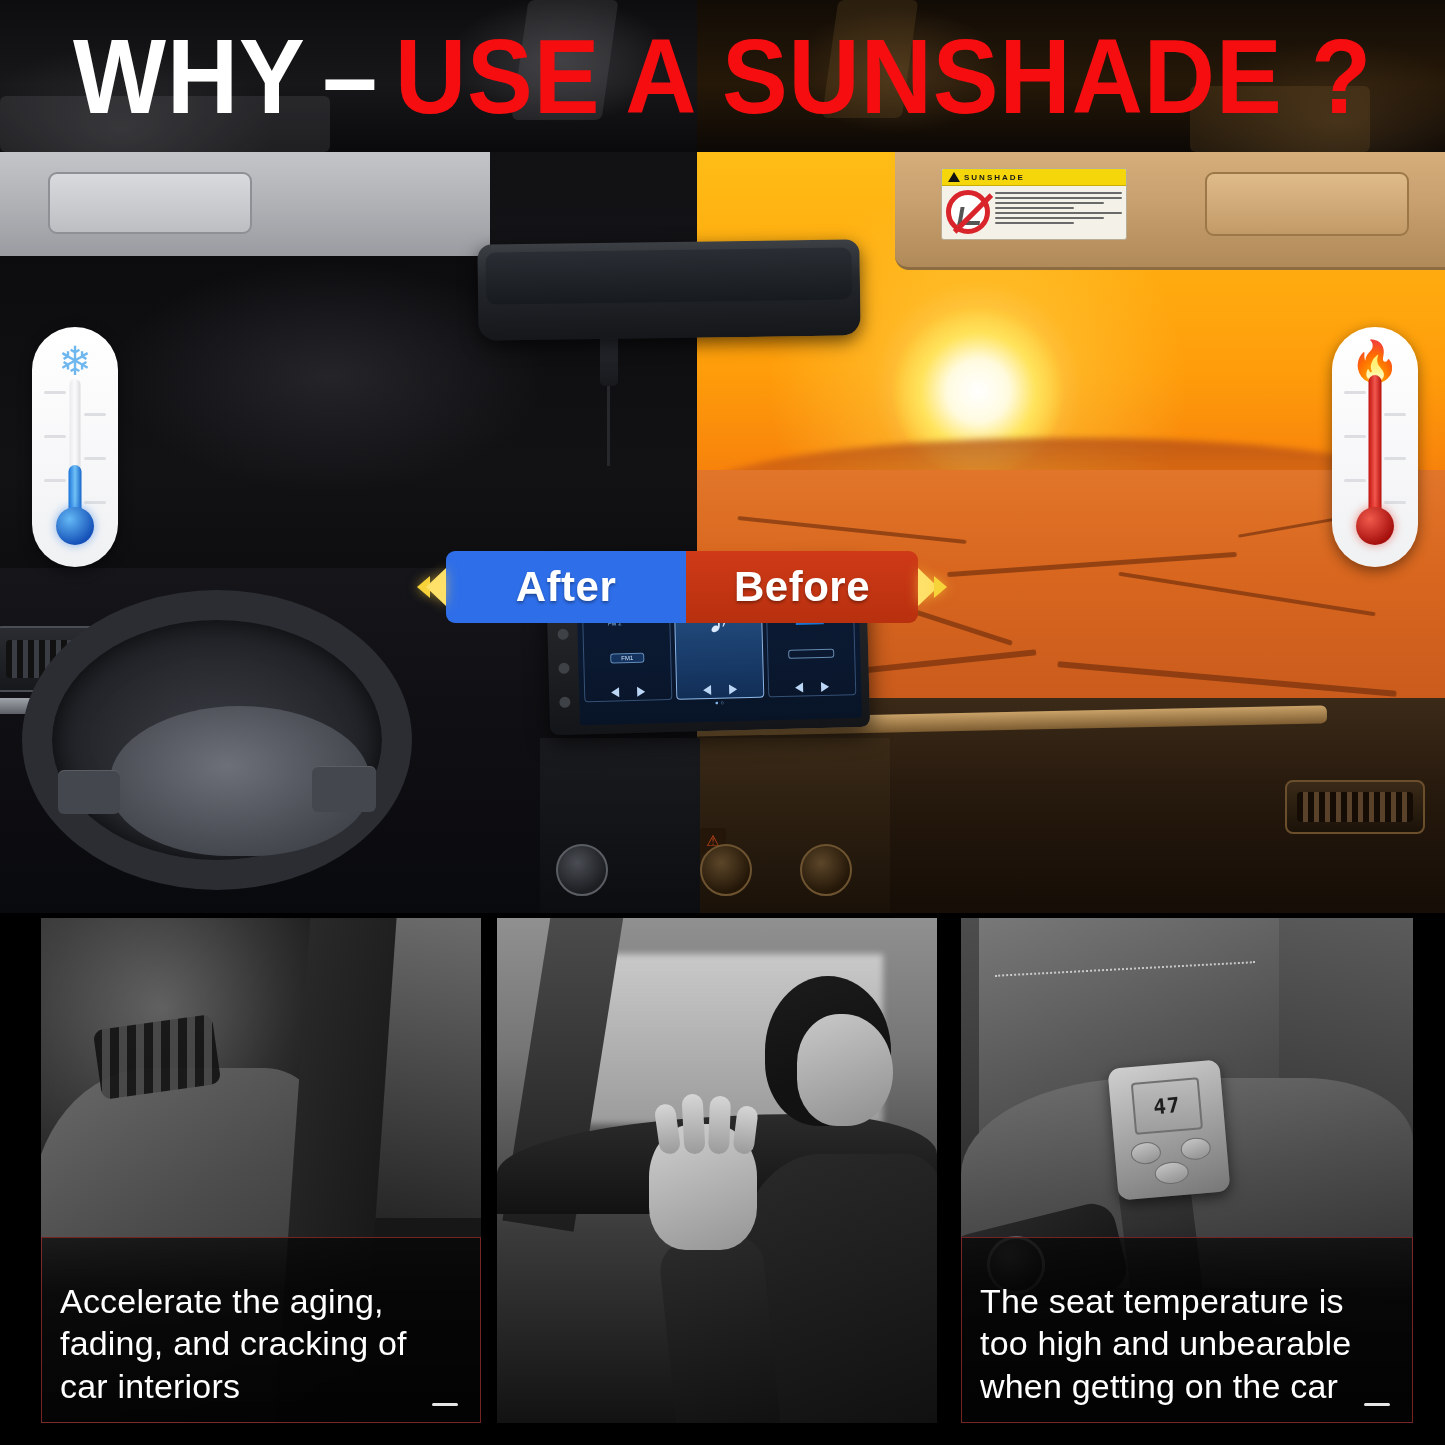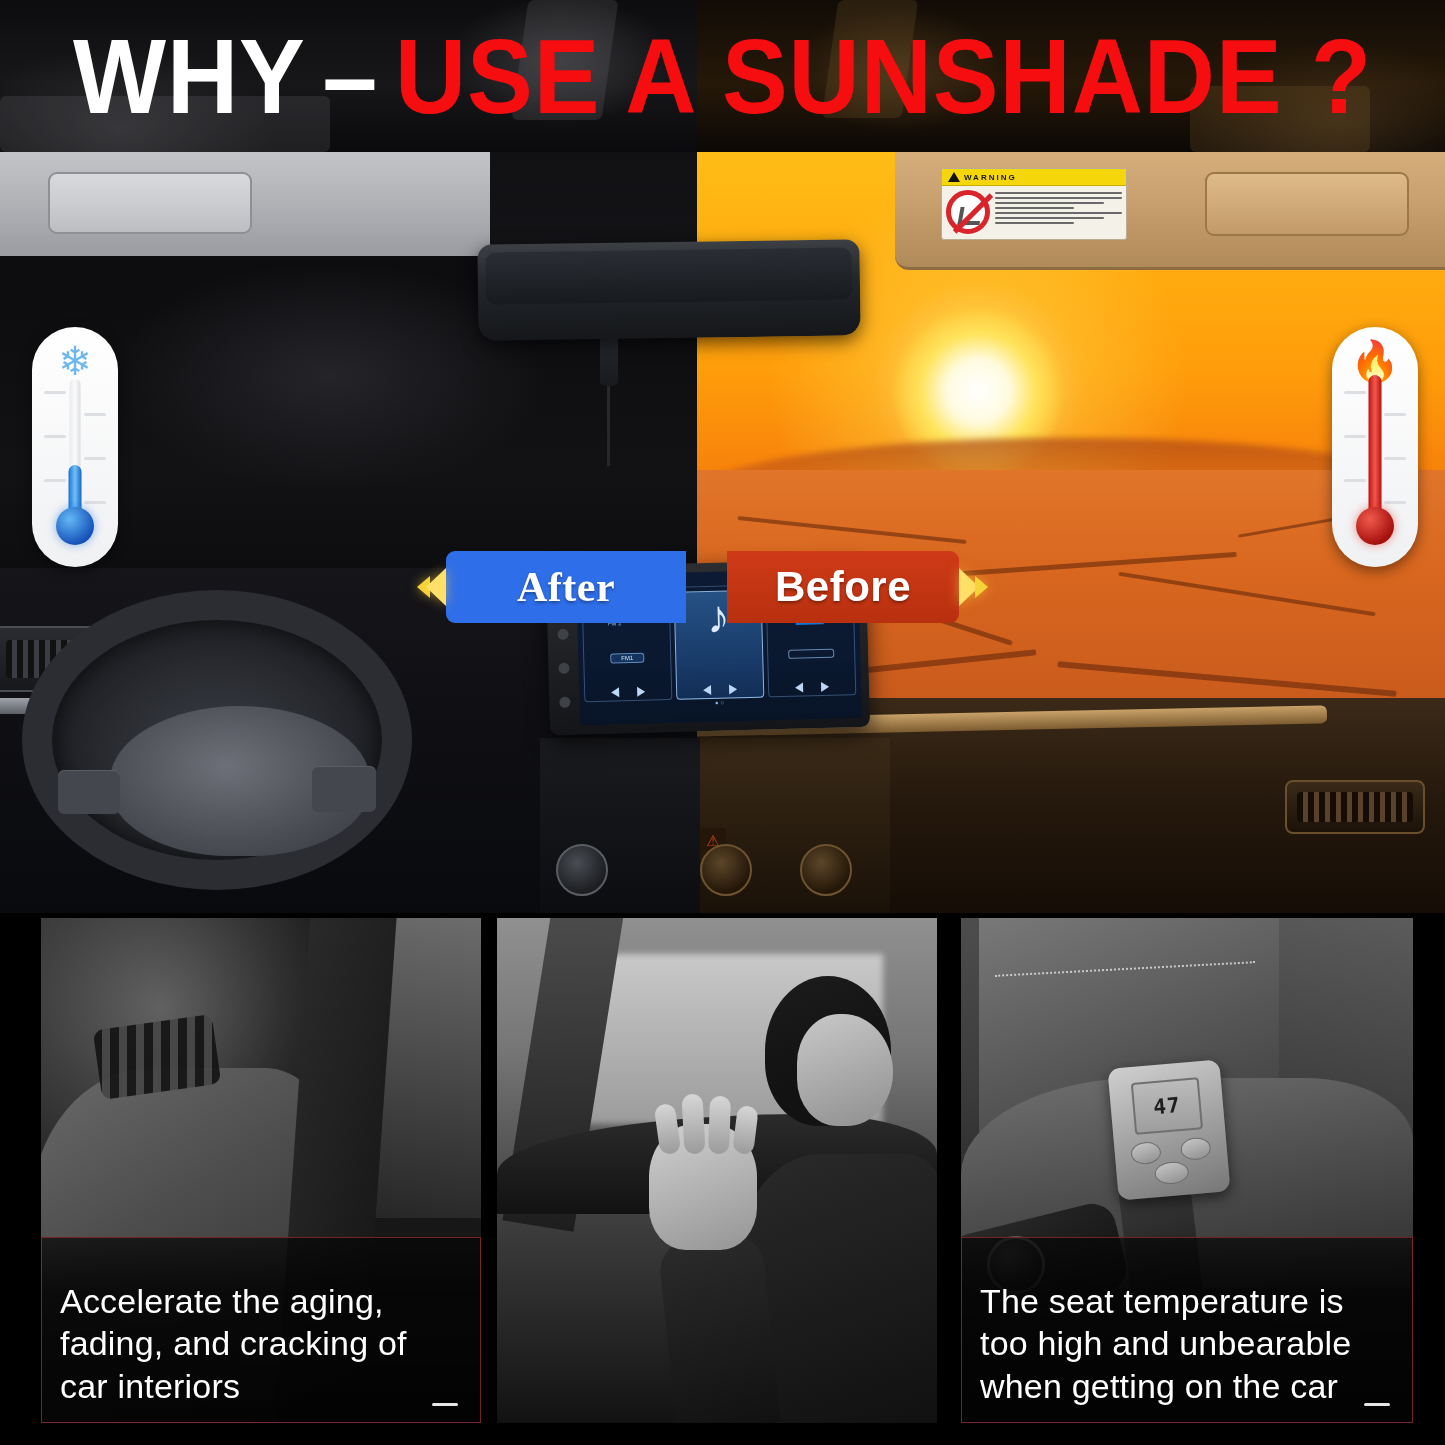--- a/index.html
+++ b/index.html
@@ -319,22 +319,22 @@
   .chev-l-sm { border-top:11px solid transparent; border-bottom:11px solid transparent; border-right:13px solid #f7d33a; }
   .chev-l-lg { border-top:19px solid transparent; border-bottom:19px solid transparent; border-right:20px solid #ffe169; margin-left:-4px; }
   .chev-r-lg { border-top:19px solid transparent; border-bottom:19px solid transparent; border-left:20px solid #ffe169; margin-right:-4px; }
   .chev-r-sm { border-top:11px solid transparent; border-bottom:11px solid transparent; border-left:13px solid #f7d33a; }
   .badge {
     height:72px; display:flex; align-items:center; justify-content:center;
     font-size:42px; font-weight:700; color:#ffffff;
     padding:0 26px; letter-spacing:.5px;
     text-shadow:0 2px 3px rgba(0,0,0,.35);
   }
-  .badge.after  { background:#2e6ee8; border-radius:9px 0 0 9px; min-width:240px;font-family:Liberation Serif, serif; }
-  .badge.before { background:linear-gradient(180deg,#cf3a17,#b8300f); border-radius:0 9px 9px 0; min-width:232px;margin-left:41px; }
+  .badge.after  { background:#2e6ee8; border-radius:9px 0 0 9px; min-width:240px; }
+  .badge.before { background:linear-gradient(180deg,#cf3a17,#b8300f); border-radius:0 9px 9px 0; min-width:232px; }
 
   
   .thermo {
     position:absolute; width:86px; height:240px;
     background:linear-gradient(180deg,#ffffff,#f0f1f3);
     border-radius:43px;
     box-shadow:0 4px 14px rgba(0,0,0,.45);
     z-index:26;
   }
   .thermo.cold { left:32px; top:327px; }
@@ -627,21 +627,21 @@
         <div class="crack" style="left:430px;top:286px;width:300px;height:7px;transform:rotate(-8deg);"></div>
         <div class="crack" style="left:200px;top:340px;width:380px;height:8px;transform:rotate(3deg);"></div>
         <div class="crack" style="left:0px;top:392px;width:300px;height:8px;transform:rotate(-12deg);"></div>
         <div class="crack" style="left:540px;top:50px;width:170px;height:3px;transform:rotate(-10deg);"></div>
       </div>
 
       <div class="visor-right">
         <div class="warn-label">
           <div class="warn-top">
             <span class="warn-tri"></span>
-            <span class="warn-word">WARNING</span>
+            <span class="warn-word">SUNSHADE</span>
           </div>
           <div class="warn-body">
             <div class="no-child">
               <span class="seat"></span>
             </div>
             <div class="warn-lines">
               <span class="wl l"></span>
                 <span class="wl l"></span>
               <span class="wl m"></span>
                 <span class="wl s"></span>

